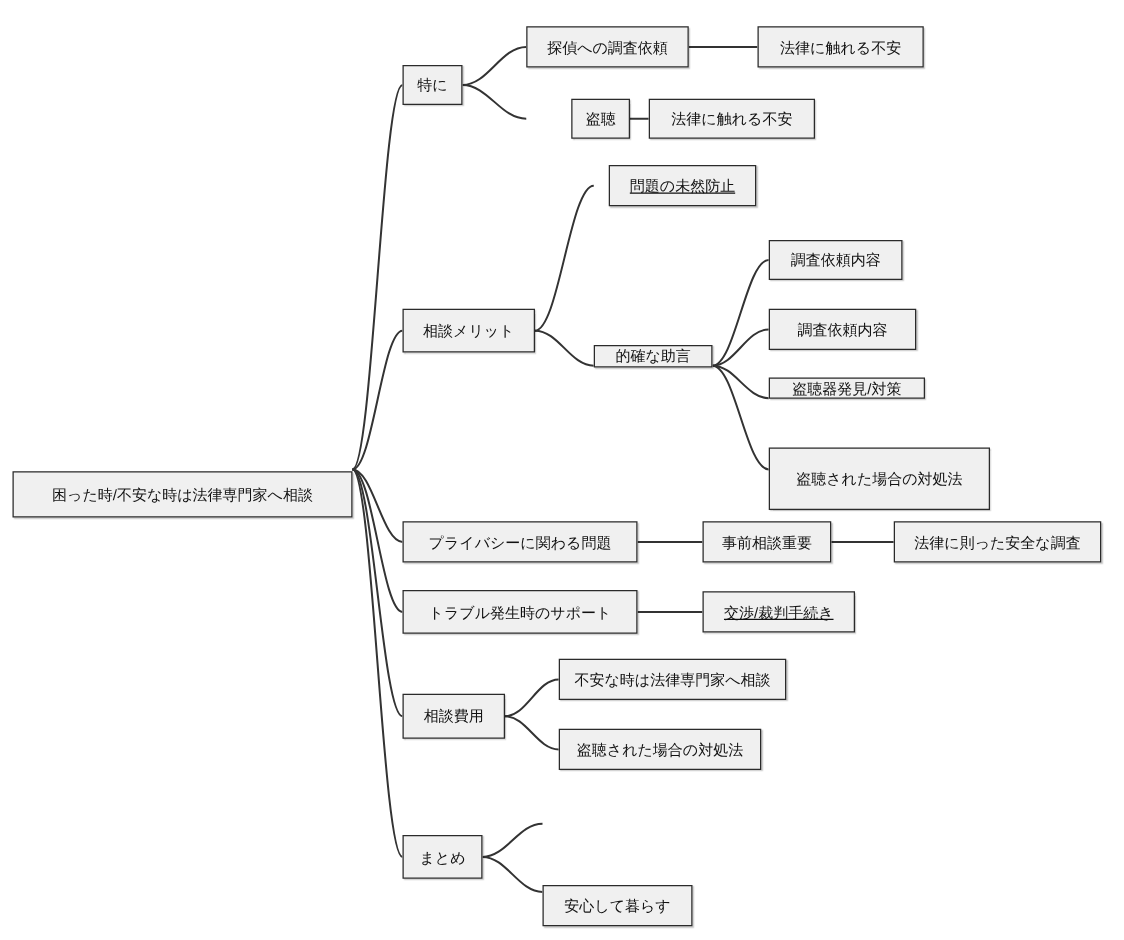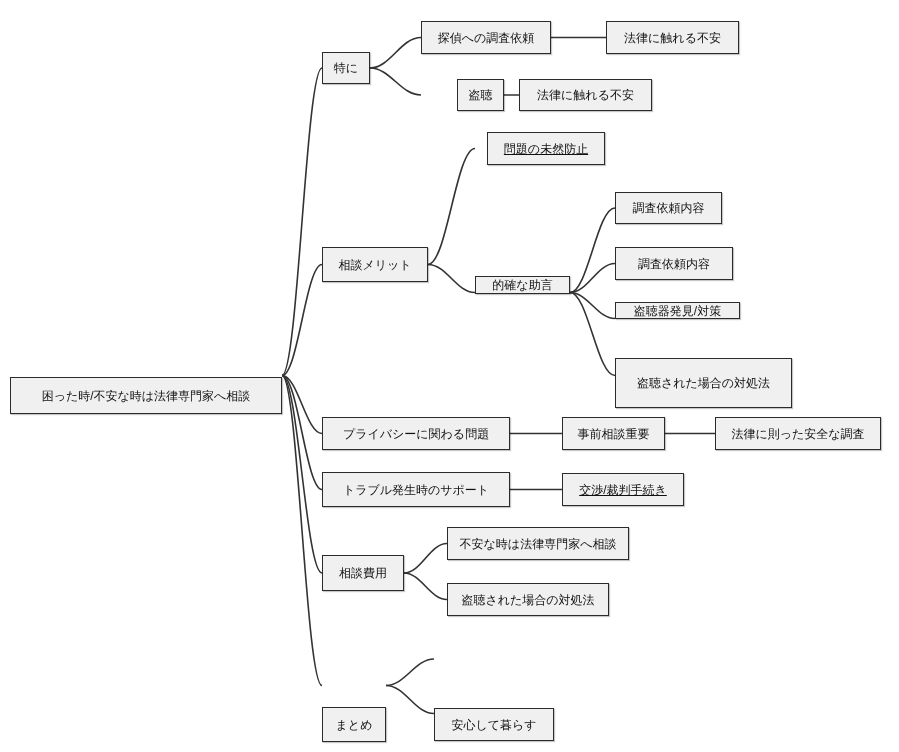--- a/index.html
+++ b/index.html
@@ -103,15 +103,15 @@
   <div class="node" style="left:322px; top:417px; width:188px; height:33px;">プライバシーに関わる問題</div>
   <div class="node" style="left:715px; top:417px; width:166px; height:33px;">法律に則った安全な調査</div>
 
   <div class="node" style="left:322px; top:472px; width:188px; height:35px;">トラブル発生時のサポート</div>
   <div class="node" style="left:562px; top:473px; width:122px; height:33px;text-decoration:underline;">交渉/裁判手続き</div>
 
   <div class="node" style="left:322px; top:555px; width:82px;  height:36px;">相談費用</div>
   <div class="node" style="left:447px; top:527px; width:182px; height:33px;">不安な時は法律専門家へ相談</div>
   <div class="node" style="left:447px; top:583px; width:162px; height:33px;">盗聴された場合の対処法</div>
 
-  <div class="node" style="left:322px; top:668px; width:64px;  height:35px;margin-top:39px;">まとめ</div>
+  <div class="node" style="left:322px; top:668px; width:64px;  height:35px;">まとめ</div>
   <div class="node" style="left:434px; top:692px; width:120px; height:33px;margin-top:16px;">安心して暮らす</div>
 </div>
 
 </body></html>

